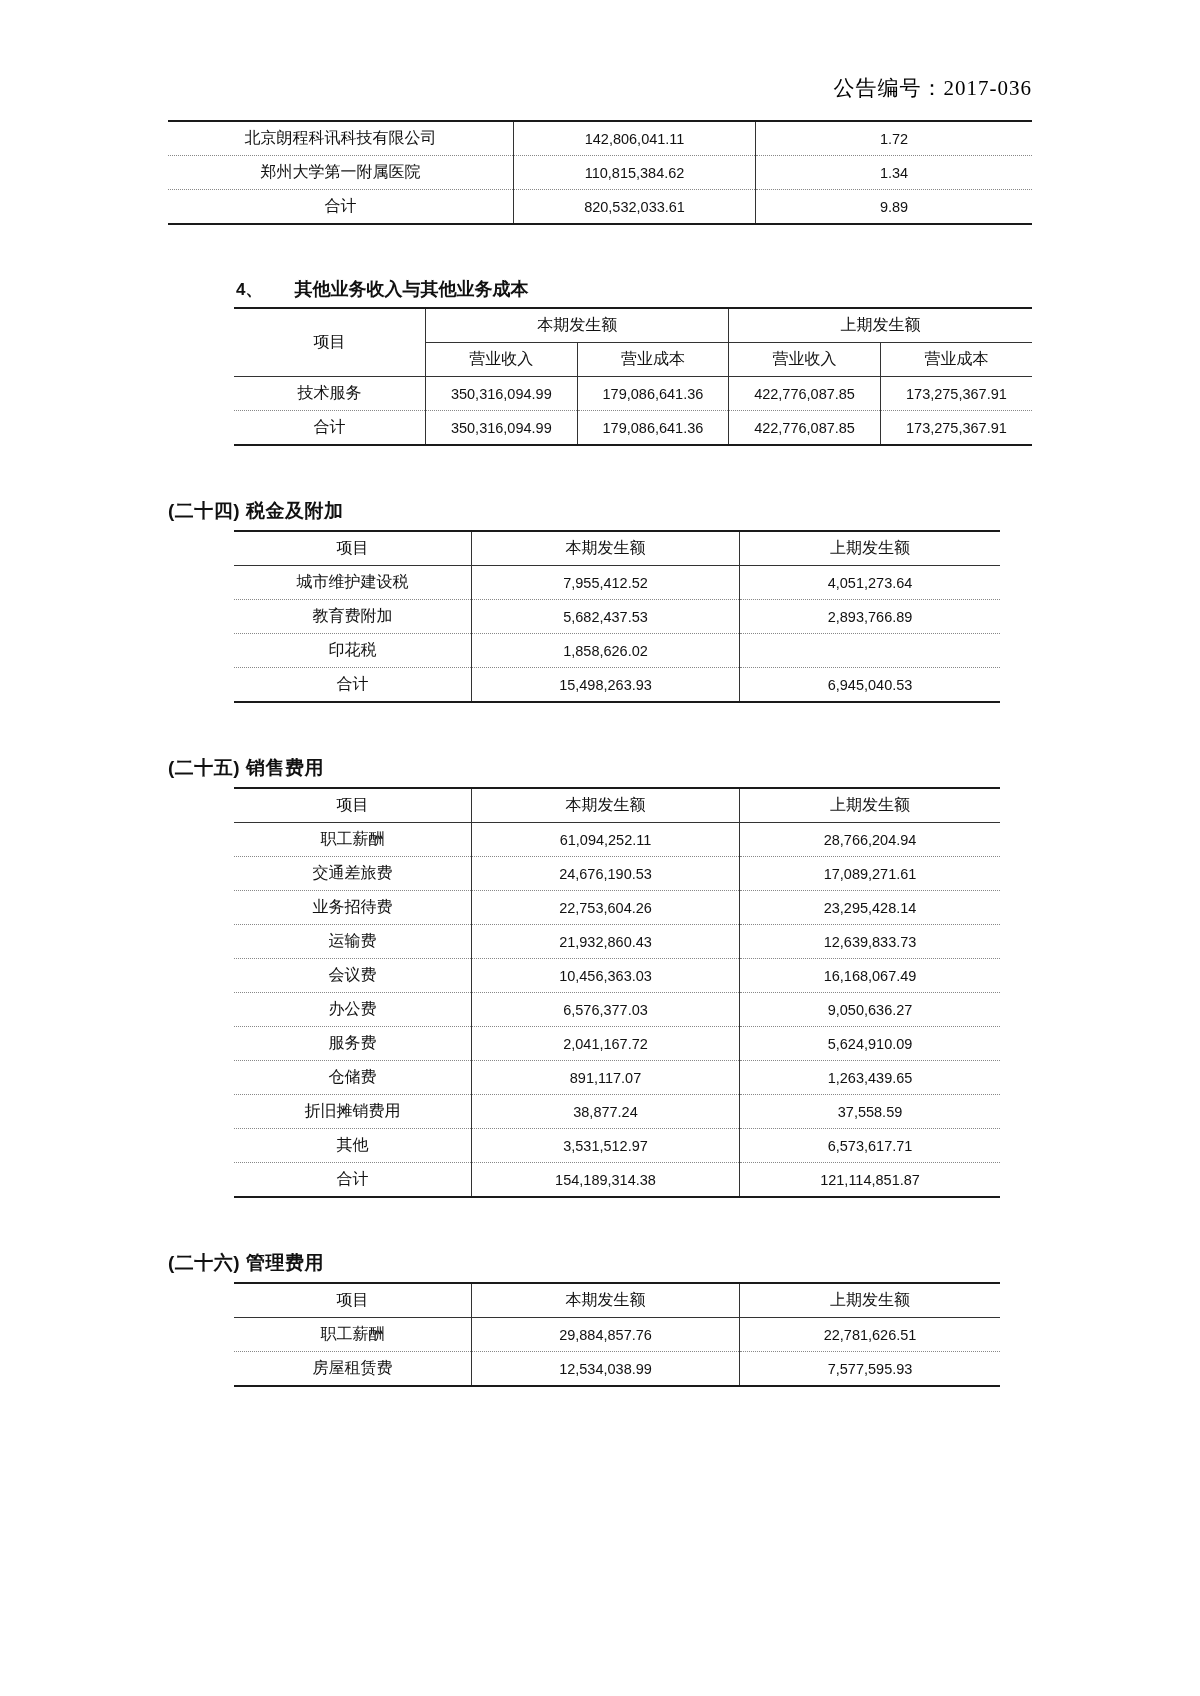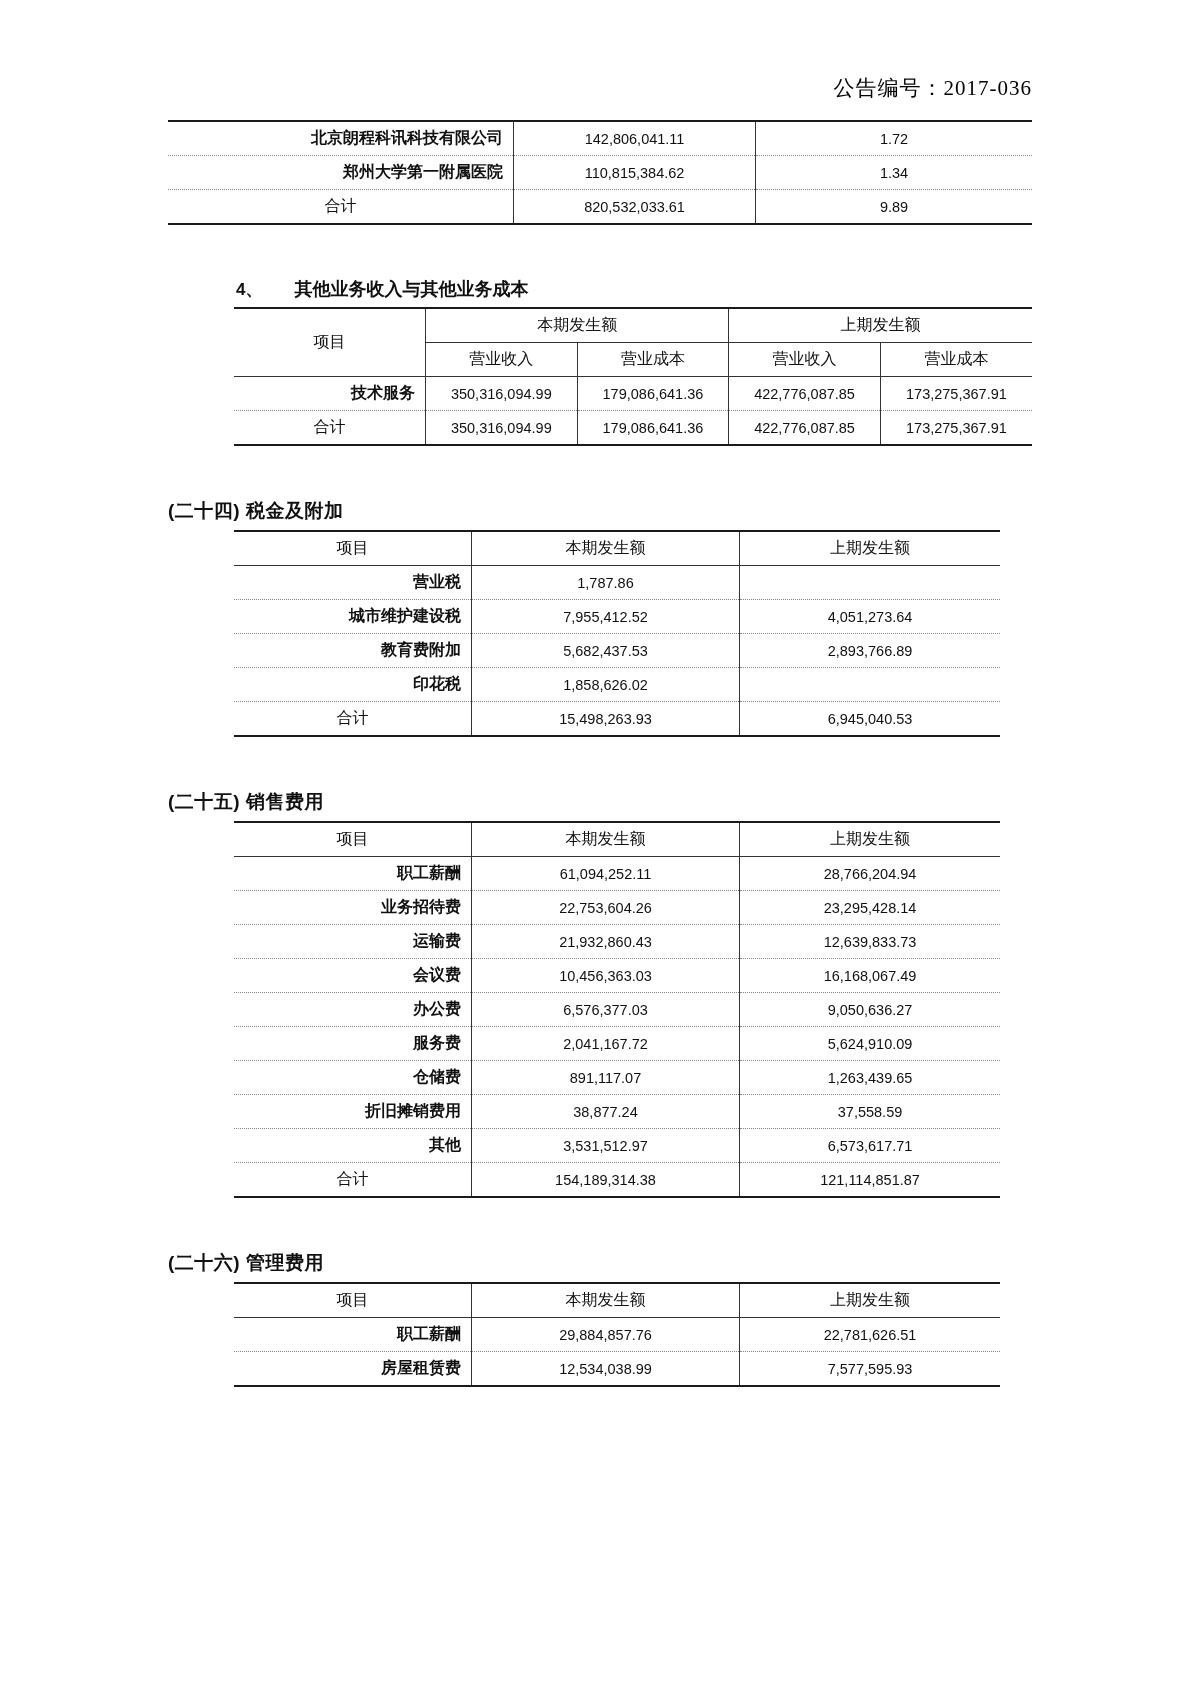--- a/index.html
+++ b/index.html
@@ -51,21 +51,21 @@
   }
   .tbl-top-border { border-top: 2px solid #1a1a1a; }
 
   .row-dotted td { border-bottom: 1px dotted #888; }
   .row-solid td { border-bottom: 1px solid #333; }
   .row-thick td { border-bottom: 2px solid #1a1a1a; }
 
   .cn { font-family: "Liberation Serif", serif; font-size: 16px; }
   .num { text-align: center; font-family: "Liberation Sans", sans-serif; font-size: 14.5px; }
   .ctr { text-align: center; }
-  .lft { text-align: right; font-weight: bold; }
+  .lft { text-align: center; }
   .total-label { text-align: center; font-family: Liberation Sans, sans-serif; font-size: 16px; }
 
   .vline-l { border-left: 1px solid #333; }
   .vline-r { border-right: 1px solid #333; }
 
   
   .sec-head {
     font-family: Liberation Sans, sans-serif;
     font-size: 19px;
     font-weight: bold;
@@ -193,25 +193,20 @@
             <col style="width:35%">
             <col style="width:34%">
         </colgroup>
         <tbody>
           <tr class="row-solid tbl-top-border">
             <td class="hdr-cell vline-r">项目</td>
             <td class="hdr-cell vline-r">本期发生额</td>
             <td class="hdr-cell">上期发生额</td>
           </tr>
           <tr class="row-dotted">
-            <td class="cn lft vline-r">营业税</td>
-            <td class="num vline-r">1,787.86</td>
-            <td class="num"></td>
-          </tr>
-          <tr class="row-dotted">
             <td class="cn lft vline-r">城市维护建设税</td>
             <td class="num vline-r">7,955,412.52</td>
             <td class="num">4,051,273.64</td>
           </tr>
           <tr class="row-dotted">
             <td class="cn lft vline-r">教育费附加</td>
             <td class="num vline-r">5,682,437.53</td>
             <td class="num">2,893,766.89</td>
           </tr>
           <tr class="row-dotted">
@@ -243,20 +238,25 @@
             <td class="hdr-cell vline-r">项目</td>
             <td class="hdr-cell vline-r">本期发生额</td>
             <td class="hdr-cell">上期发生额</td>
           </tr>
         <tr class="row-dotted">
               <td class="cn lft vline-r">职工薪酬</td>
               <td class="num vline-r">61,094,252.11</td>
               <td class="num">28,766,204.94</td>
             </tr>
             <tr class="row-dotted">
+              <td class="cn lft vline-r">交通差旅费</td>
+              <td class="num vline-r">24,676,190.53</td>
+              <td class="num">17,089,271.61</td>
+            </tr>
+            <tr class="row-dotted">
               <td class="cn lft vline-r">业务招待费</td>
               <td class="num vline-r">22,753,604.26</td>
               <td class="num">23,295,428.14</td>
             </tr>
             <tr class="row-dotted">
               <td class="cn lft vline-r">运输费</td>
               <td class="num vline-r">21,932,860.43</td>
               <td class="num">12,639,833.73</td>
             </tr>
             <tr class="row-dotted">

